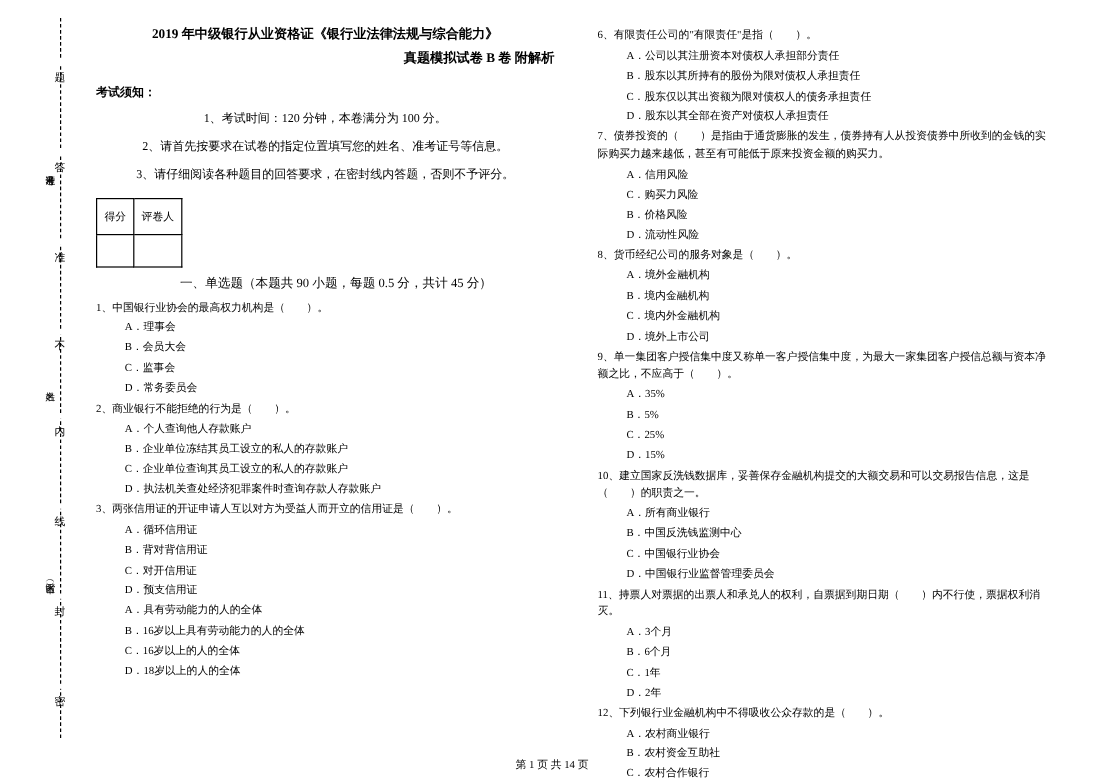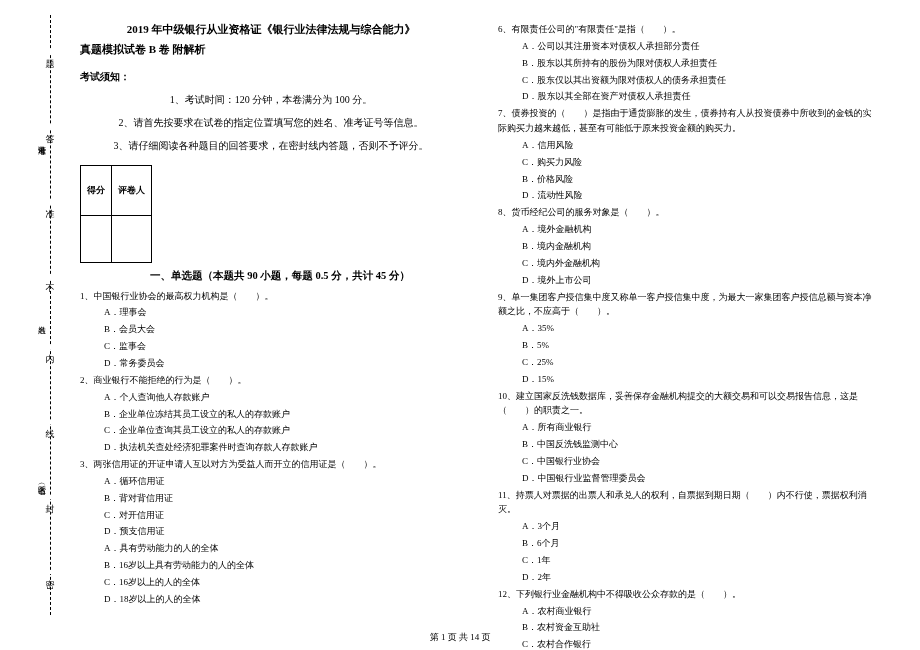--- a/index.html
+++ b/index.html
@@ -56,21 +56,21 @@
     }
     .col-left { padding-right: 18px; }
     .col-right { padding-left: 18px; }
     .title {
       text-align: center;
       font-weight: bold;
       font-size: 11px;
       line-height: 1.8;
     }
     .subtitle {
-      text-align: left;
+      text-align: right;
       font-weight: bold;
       font-size: 11px;
       margin-bottom: 10px;
       line-height: 1.8;
     }
     .notice-header {
       font-weight: bold;
       font-size: 10px;
       margin: 0 0 6px 0;
     }
@@ -79,29 +79,28 @@
       line-height: 1.9;
       margin: 4px 0;
       text-align: center;
     }
     .score-table {
       border-collapse: collapse;
       margin: 10px 0 6px 0;
     }
     .score-table td {
       border: 1px solid #000;
-      padding: 18px 6px;
+      padding: 8px 6px;
       font-size: 9px;
       text-align: center;
       height: 14px;
       min-width: 26px;
-      font-weight: bold;
     }
     .section-title {
-      font-weight: bold;
+      font-weight: normal;
       font-size: 10.5px;
       margin: 0 0 6px 70px;
     }
     .question {
       font-size: 9px;
       line-height: 1.65;
       margin: 2px 0;
     }
     .q-stem { margin-left: 0; }
     .q-option {

